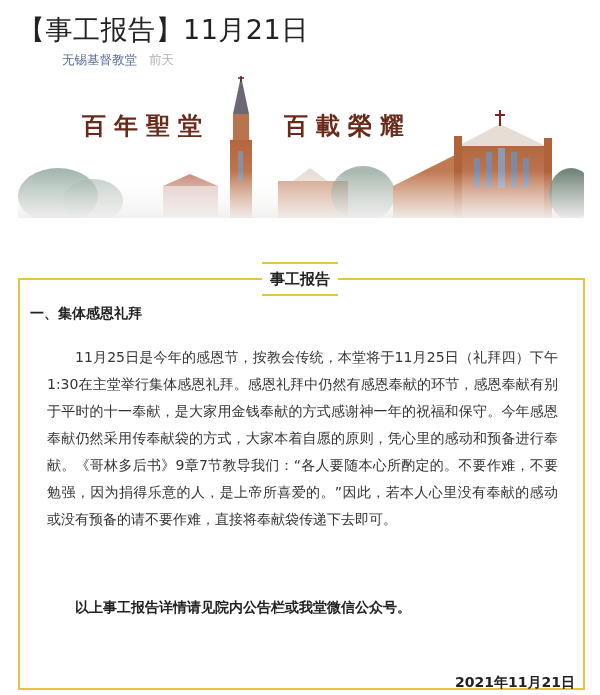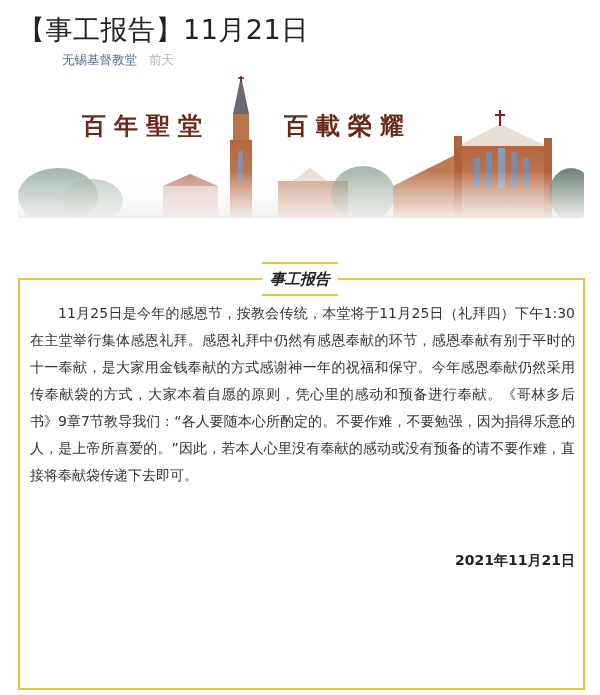--- a/index.html
+++ b/index.html
@@ -11,24 +11,24 @@
     .time { color: #b2b2b2; margin-left: 8px; }
     .banner { position: absolute; left: 18px; top: 76px; width: 566px; height: 142px; }
     .box { position: absolute; left: 18px; top: 278px; width: 563px; height: 408px;
       border: 2px solid #e7c43c; box-sizing: content-box; }
     .box-title-wrap { position: absolute; left: 262px; top: 262px; width: 76px; height: 34px;
       background: #fff; text-align: center; }
     .box-title-wrap::before, .box-title-wrap::after { content: ""; position: absolute; left: 0; right: 0;
       height: 2px; background: #e7c43c; }
     .box-title-wrap::before { top: 0; }
     .box-title-wrap::after { bottom: 0; }
-    .box-title { font-weight: bold; font-size: 15px; color: #222; line-height: 34px; font-style: italic; }
+    .box-title { font-weight: bold; font-size: 15px; color: #222; line-height: 34px; }
     .content { position: absolute; left: 30px; top: 300px; width: 545px; font-size: 14px; line-height: 27px; color: #333; }
     .sec-head { font-weight: bold; color: #222; margin-bottom: 0; }
-    .para { text-indent: 28px; margin: 0; text-align: justify; }
+    .para { text-indent: 28px; margin: 17px; text-align: justify; }
     .gap { height: 27px; }
     .bold-note { font-weight: bold; text-indent: 28px; color: #222; }
     .sign { text-align: right; font-weight: bold; color: #222; }
   </style>
 </head>
 <body>
 
 <div class="title">【事工报告】11月21日</div>
 <div class="meta">
   <span class="author">无锡基督教堂</span>
@@ -88,17 +88,19 @@
     <text x="266" y="58" font-family="DejaVu Serif, serif" font-size="24" font-weight="bold" fill="#6a2a1a" letter-spacing="8">百載榮耀</text>
   </svg>
 </div>
 
 <div class="box"></div>
 <div class="box-title-wrap">
   <span class="box-title">事工报告</span>
 </div>
 
 <div class="content">
+  <div class="sec-head">一、集体感恩礼拜</div>
   <p class="para">11月25日是今年的感恩节，按教会传统，本堂将于11月25日（礼拜四）下午1:30在主堂举行集体感恩礼拜。感恩礼拜中仍然有感恩奉献的环节，感恩奉献有别于平时的十一奉献，是大家用金钱奉献的方式感谢神一年的祝福和保守。今年感恩奉献仍然采用传奉献袋的方式，大家本着自愿的原则，凭心里的感动和预备进行奉献。《哥林多后书》9章7节教导我们：“各人要随本心所酌定的。不要作难，不要勉强，因为捐得乐意的人，是上帝所喜爱的。”因此，若本人心里没有奉献的感动或没有预备的请不要作难，直接将奉献袋传递下去即可。</p>
   <div class="gap"></div>
+  <p class="para bold-note">以上事工报告详情请见院内公告栏或我堂微信公众号。</p>
   <div class="gap"></div>
   <div class="sign" style="margin-top:4px;">2021年11月21日</div>
 </div>
 
 </body></html>

